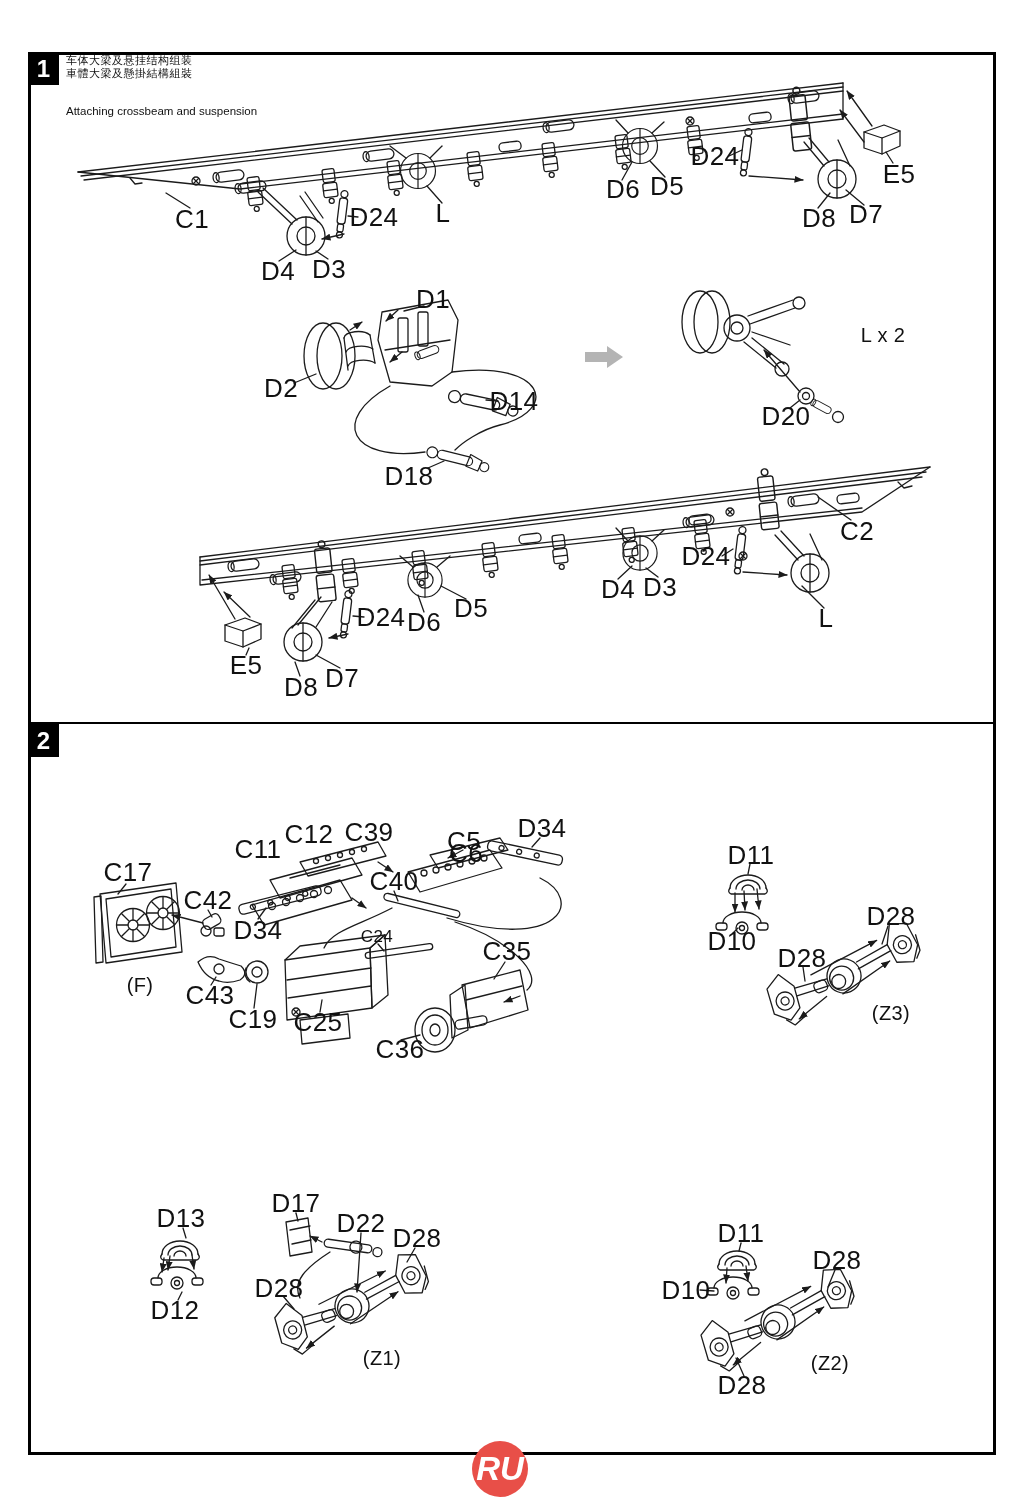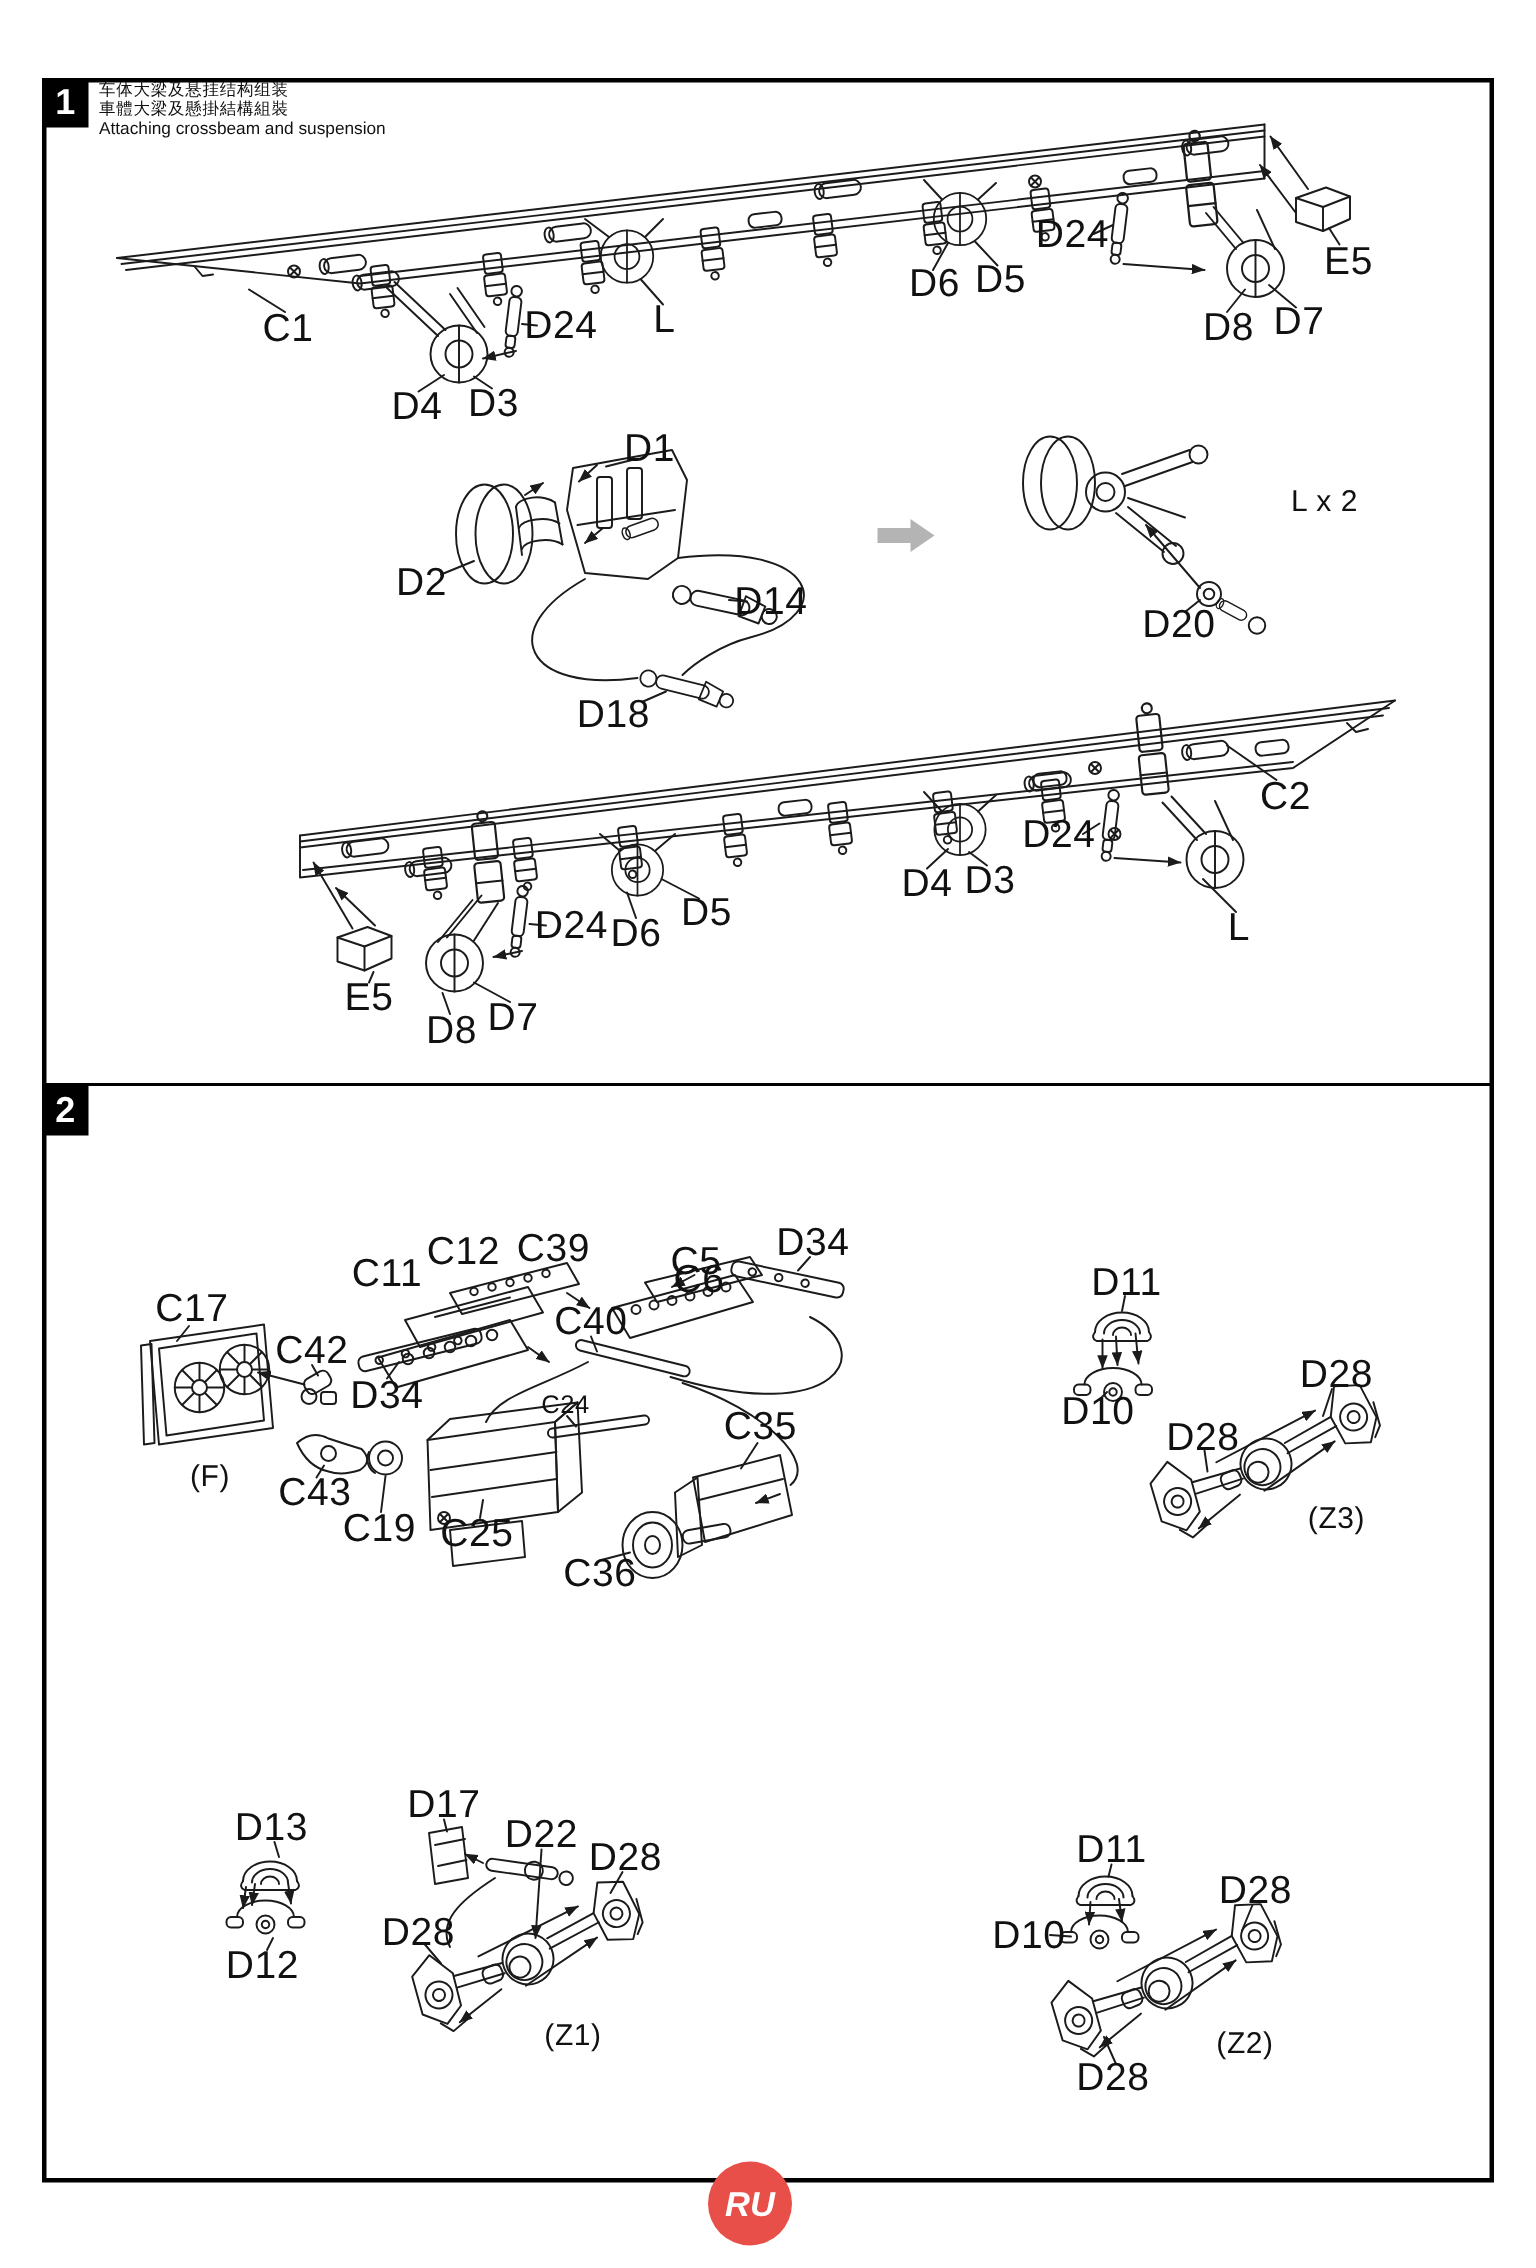--- a/index.html
+++ b/index.html
@@ -10,24 +10,24 @@
   .labels-layer{position:absolute;left:0;top:0;width:1024px;height:1512px;pointer-events:none;}
   .part-label{position:absolute;transform:translate(-50%,-50%);font-size:26px;color:#111;white-space:nowrap;letter-spacing:.4px;}
   .part-label.lg{font-size:20px;}
   .part-label.sm{font-size:17px;}
   .step-header{position:absolute;display:flex;align-items:flex-start;}
   .step-header.s1{left:28px;top:52px;}
   .step-header.s2{left:28px;top:724px;}
   .step-num{width:31px;height:33px;background:#000;color:#fff;font-size:24px;font-weight:bold;display:flex;align-items:center;justify-content:center;flex:0 0 auto;}
   .step-titles{padding-left:7px;padding-top:2px;}
   .t-zh{font-size:11px;line-height:12.5px;color:#111;letter-spacing:.5px;}
-  .t-en{font-size:11.5px;line-height:14px;color:#111;}
+  .t-en{font-size:11.5px;line-height:14px;color:#111;margin-top:25px;}
   .watermark{position:absolute;left:0;top:1441px;width:1000px;display:flex;align-items:center;justify-content:center;gap:10px;}
   .wm-text{font-size:45px;font-weight:bold;color:#8d8d8d;letter-spacing:3px;}
-  .wm-badge{width:56px;height:56px;border-radius:50%;background:#e84f48;color:#fff;font-weight:bold;font-style:italic;font-size:23px;display:flex;align-items:center;justify-content:center;flex:0 0 auto;}
+  .wm-badge{width:56px;height:56px;border-radius:50%;background:#e84f48;color:#fff;font-weight:bold;font-style:italic;font-size:33px;display:flex;align-items:center;justify-content:center;flex:0 0 auto;}
 </style>
 </head>
 <body>
 
 <div class="page-frame"></div>
 <div class="divider"></div>
 
 <svg class="art" width="1024" height="1512" viewBox="0 0 1024 1512" fill="none" stroke="#1b1b1b" stroke-width="1.3" stroke-linecap="round" stroke-linejoin="round">
   <defs>
     <marker id="ah" markerWidth="9" markerHeight="7" refX="8.5" refY="3.5" orient="auto" markerUnits="userSpaceOnUse">

